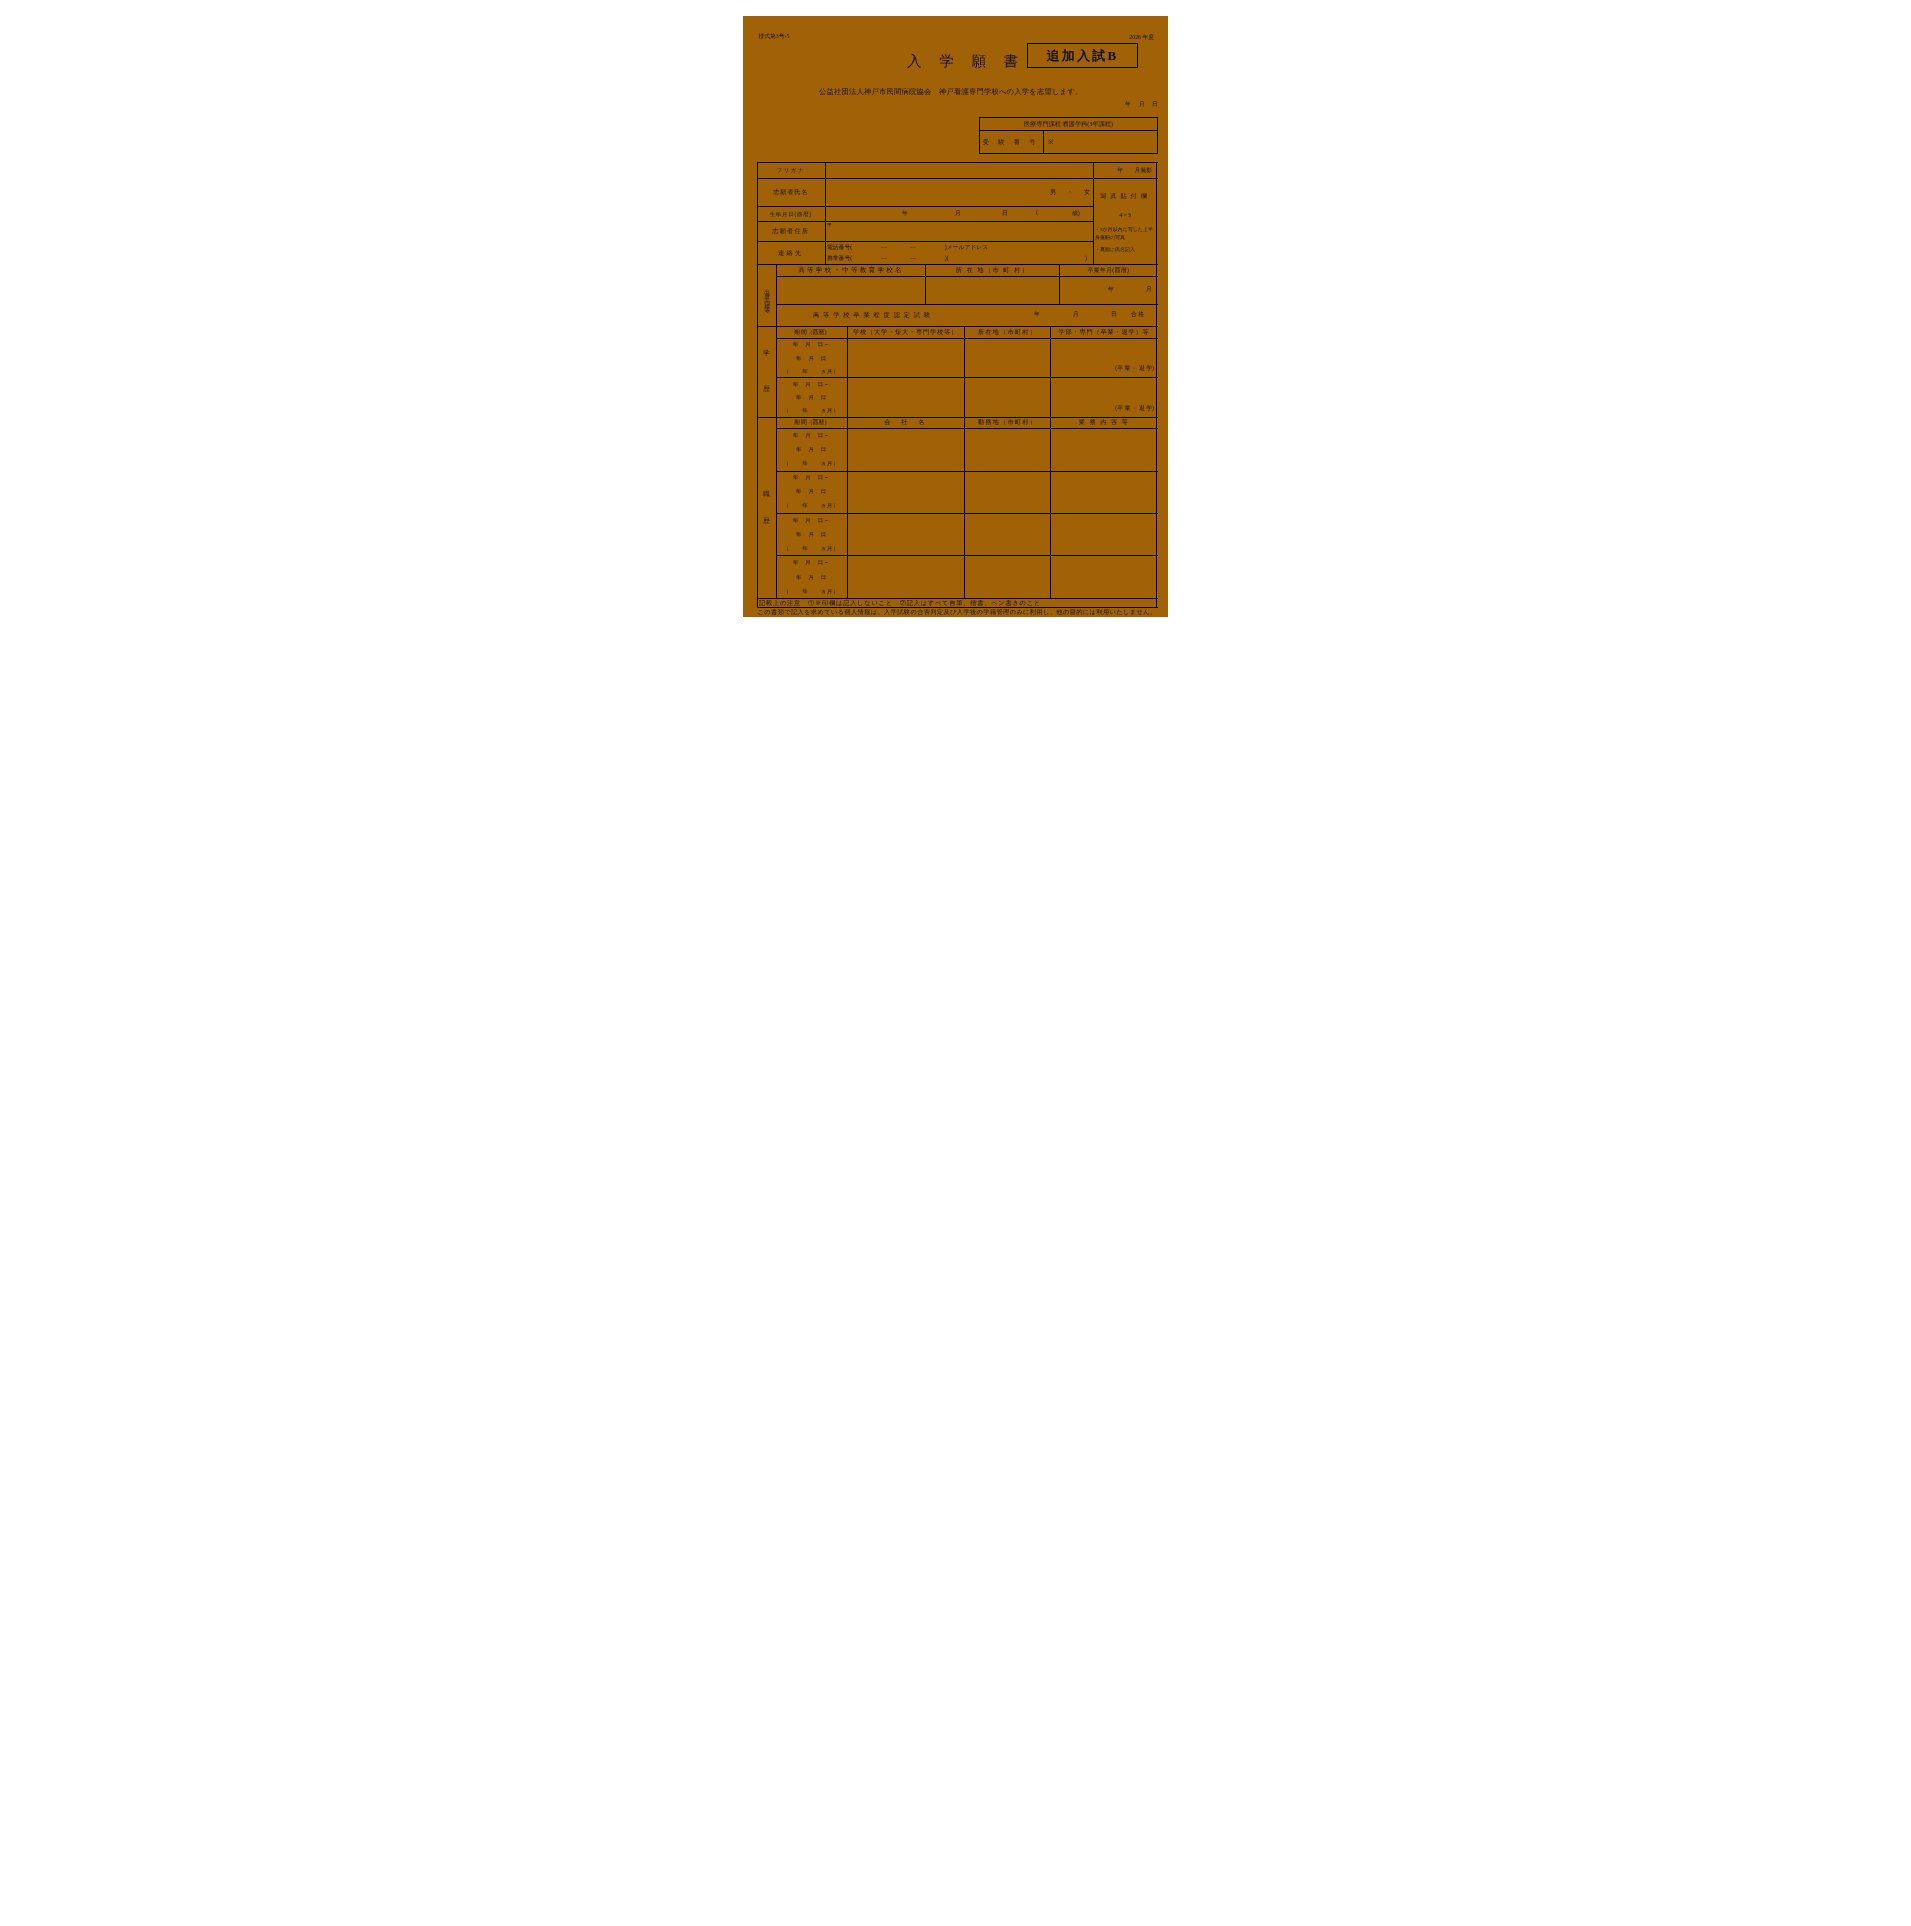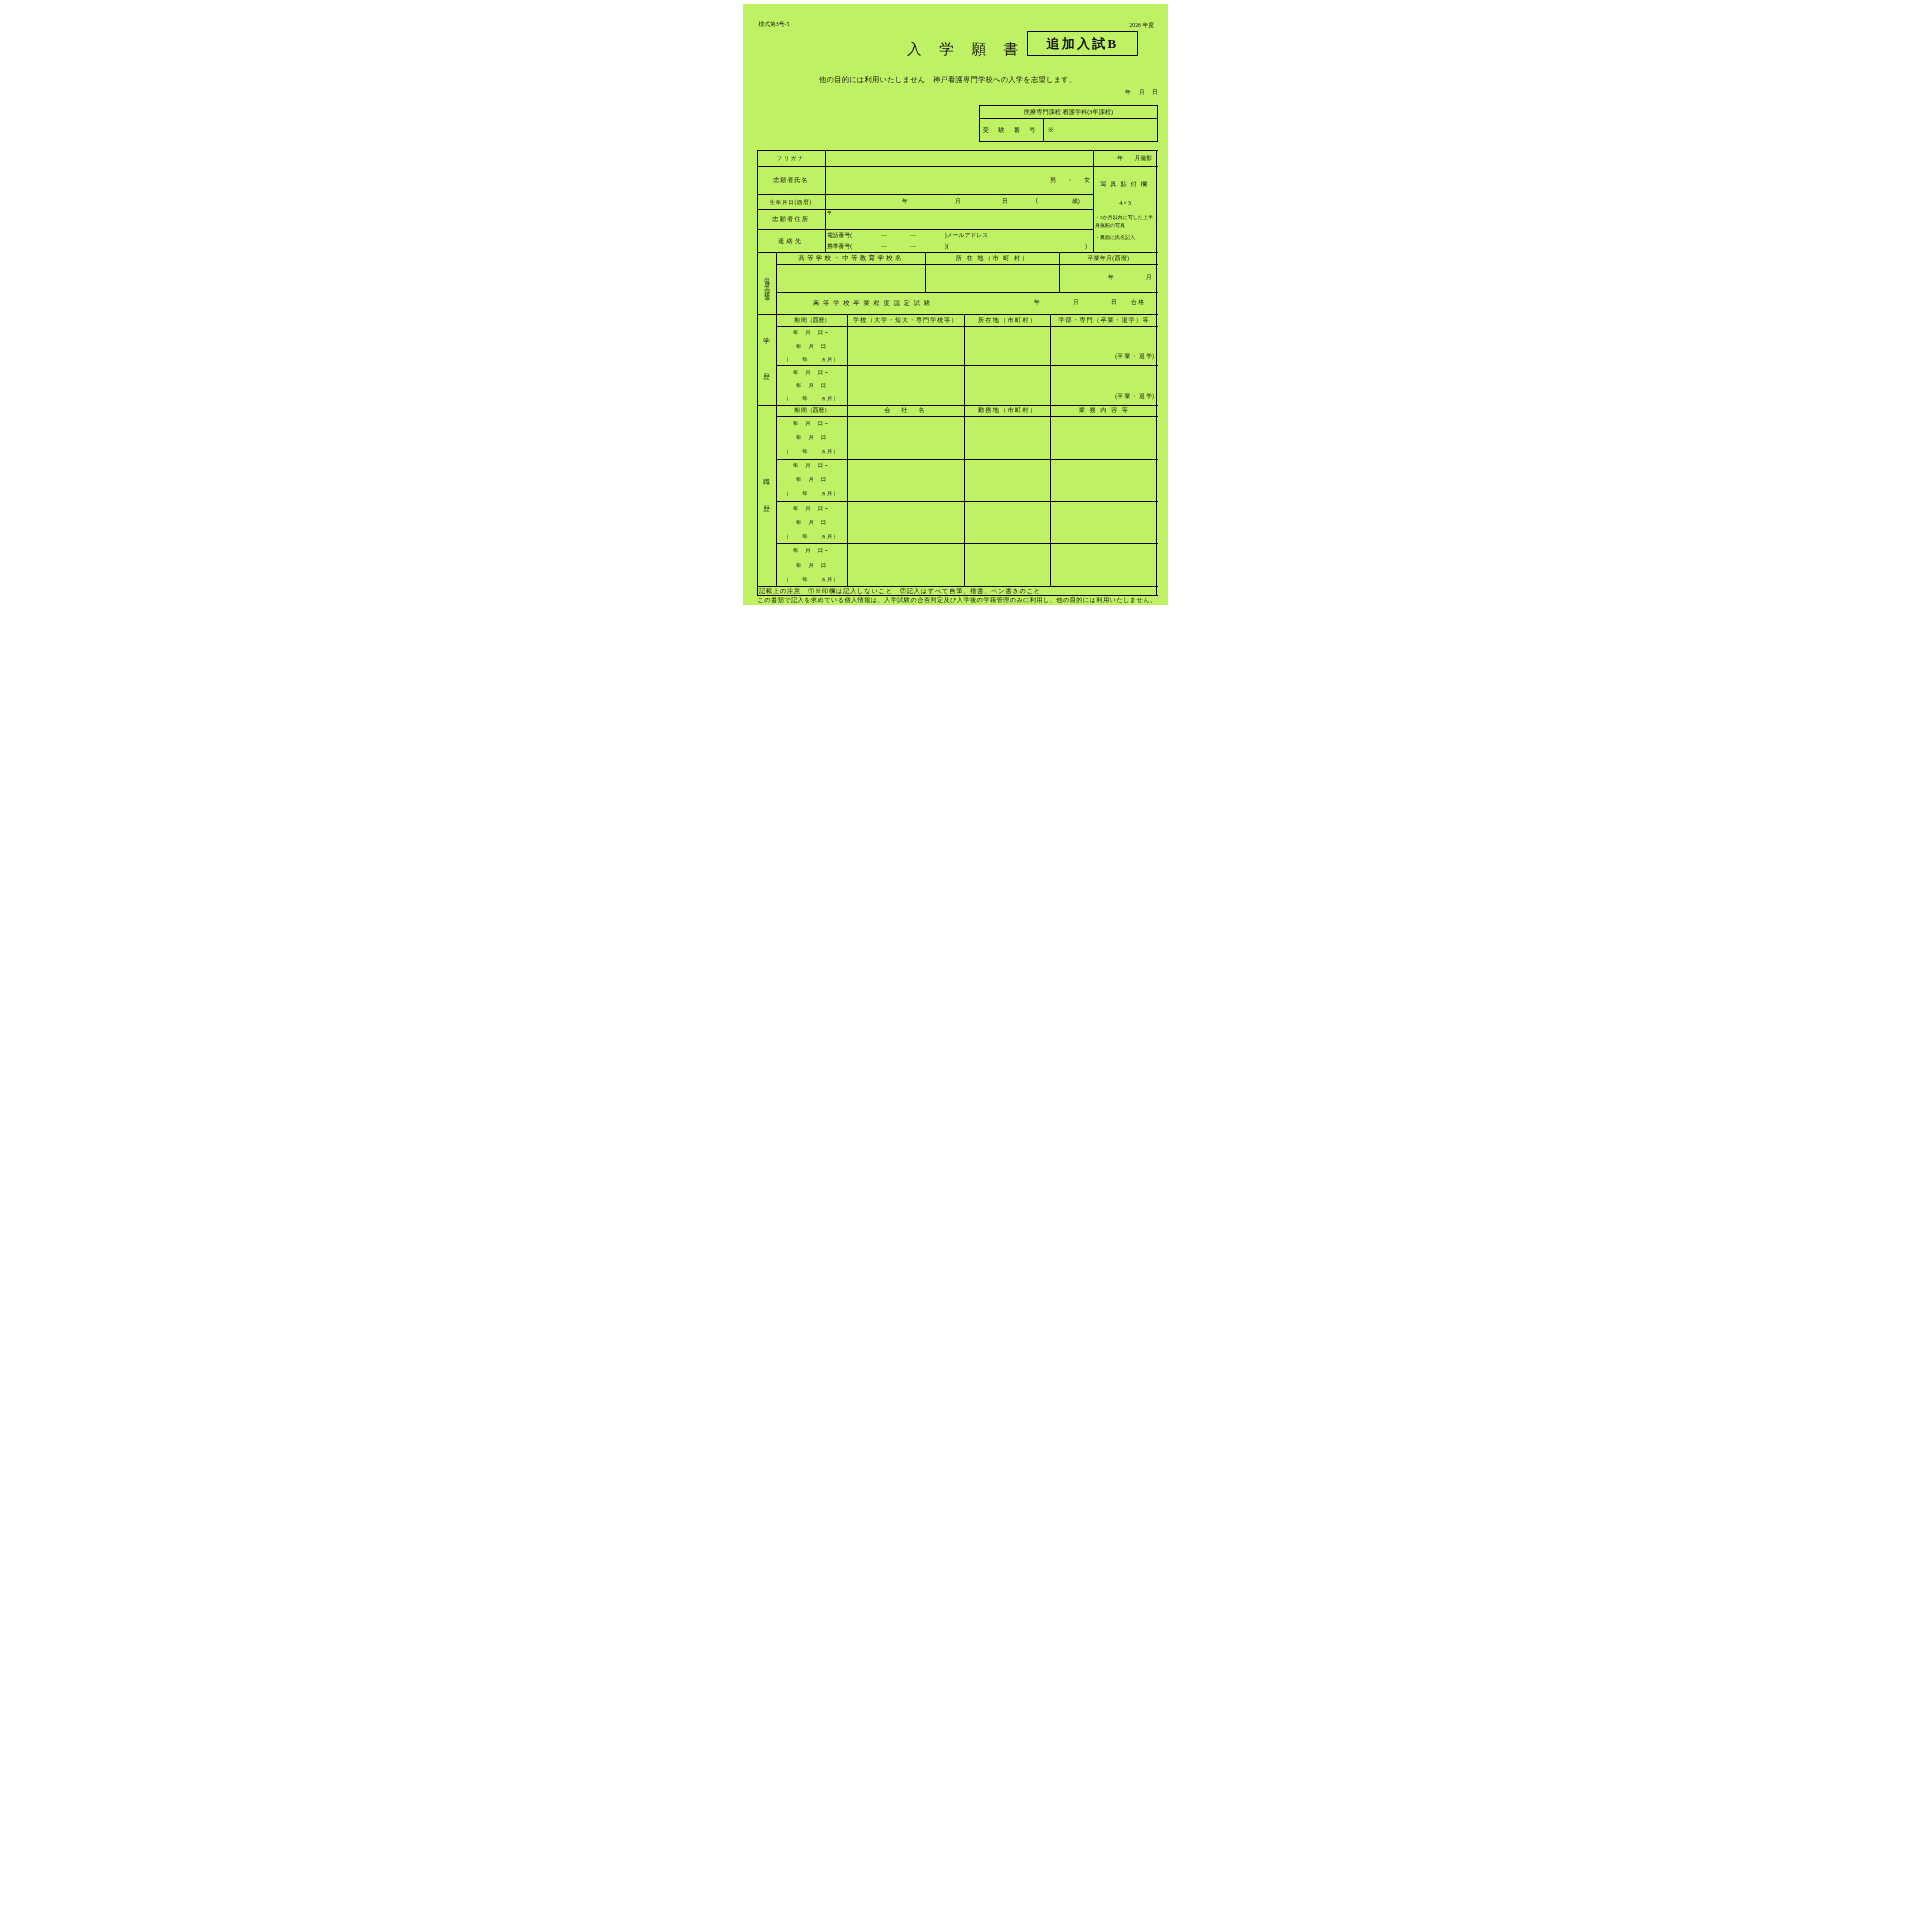--- a/index.html
+++ b/index.html
@@ -1,18 +1,18 @@
 <!DOCTYPE html>
 <html style="font-size:6.2px"><head>
 <meta charset="utf-8">
 <style>
   html,body { margin:0; padding:0; background:#ffffff; }
   #page {
-    position:relative; width:425px; height:601px; margin:4px auto;
-    background:#bef264; overflow:hidden;
+    position:relative; width:425px; height:601px; margin:16px auto;
+    background:#a16207; overflow:hidden;
     font-family:"Liberation Serif","DejaVu Serif",serif; color:#111;
   }
   .ln { position:absolute; background:#000; }
   .tx { position:absolute; white-space:pre; line-height:1.2; }
   .cell { position:absolute; display:flex; align-items:center; justify-content:center; text-align:center; white-space:pre; }
   .vcell { position:absolute; display:flex; align-items:center; justify-content:center; }
   .vtext { writing-mode:vertical-rl; text-orientation:upright; }
   .period-cell { position:absolute; width:69px; display:flex; flex-direction:column; justify-content:space-between; align-items:center; font-size:5.4px; letter-spacing:0.8px; }
   .badge-box { position:absolute; left:284px; top:27px; width:111px; height:25px; border:1.5px solid #000; box-sizing:border-box; display:flex; align-items:center; justify-content:center; font-size:13px; font-weight:600; letter-spacing:2.3px; }
   .exam-box { position:absolute; left:236px; top:101px; width:179px; height:37px; border:1.2px solid #000; box-sizing:border-box; }
@@ -22,21 +22,21 @@
 
 <div id="page">
 
   <div class="tx" style="left:15.4px;top:17.3px;font-size:5.8px;">様式第3号-5</div>
   <div class="tx" style="left:366px;top:18px;width:45px;text-align:right;font-size:5.8px;">2026 年度</div>
   <div class="tx" style="left:164px;top:37px;font-size:14.6px;font-weight:500;letter-spacing:1.5px;">入　学　願　書</div>
   <div class="badge-box">
     <span>追加入試B</span>
   </div>
 
-  <div class="tx" style="left:76px;top:72px;font-size:7.3px;letter-spacing:0.2px;">他の目的には利用いたしません　神戸看護専門学校への入学を志望します。</div>
+  <div class="tx" style="left:76px;top:72px;font-size:7.3px;letter-spacing:0.2px;">公益社団法人神戸市民間病院協会　神戸看護専門学校への入学を志望します。</div>
   <div class="tx" style="left:382px;top:85px;font-size:5.8px;">年</div>
   <div class="tx" style="left:396px;top:85px;font-size:5.8px;">月</div>
   <div class="tx" style="left:409px;top:85px;font-size:5.8px;">日</div>
 
   <div class="exam-box"></div>
   <div class="ln" style="left:236px;top:114px;width:179px;height:0.8px;"></div>
   <div class="ln" style="left:300px;top:114px;width:0.8px;height:24px;"></div>
   <div class="cell" style="left:237px;top:102px;width:177px;height:12.3px;font-size:6.2px;">医療専門課程 看護学科(3年課程)</div>
   <div class="cell" style="left:237px;top:115px;width:62px;height:22px;font-size:6.2px;letter-spacing:3.9px;">受 験 番 号</div>
   <div class="tx" style="left:305px;top:122px;font-size:6.5px;">※</div>

